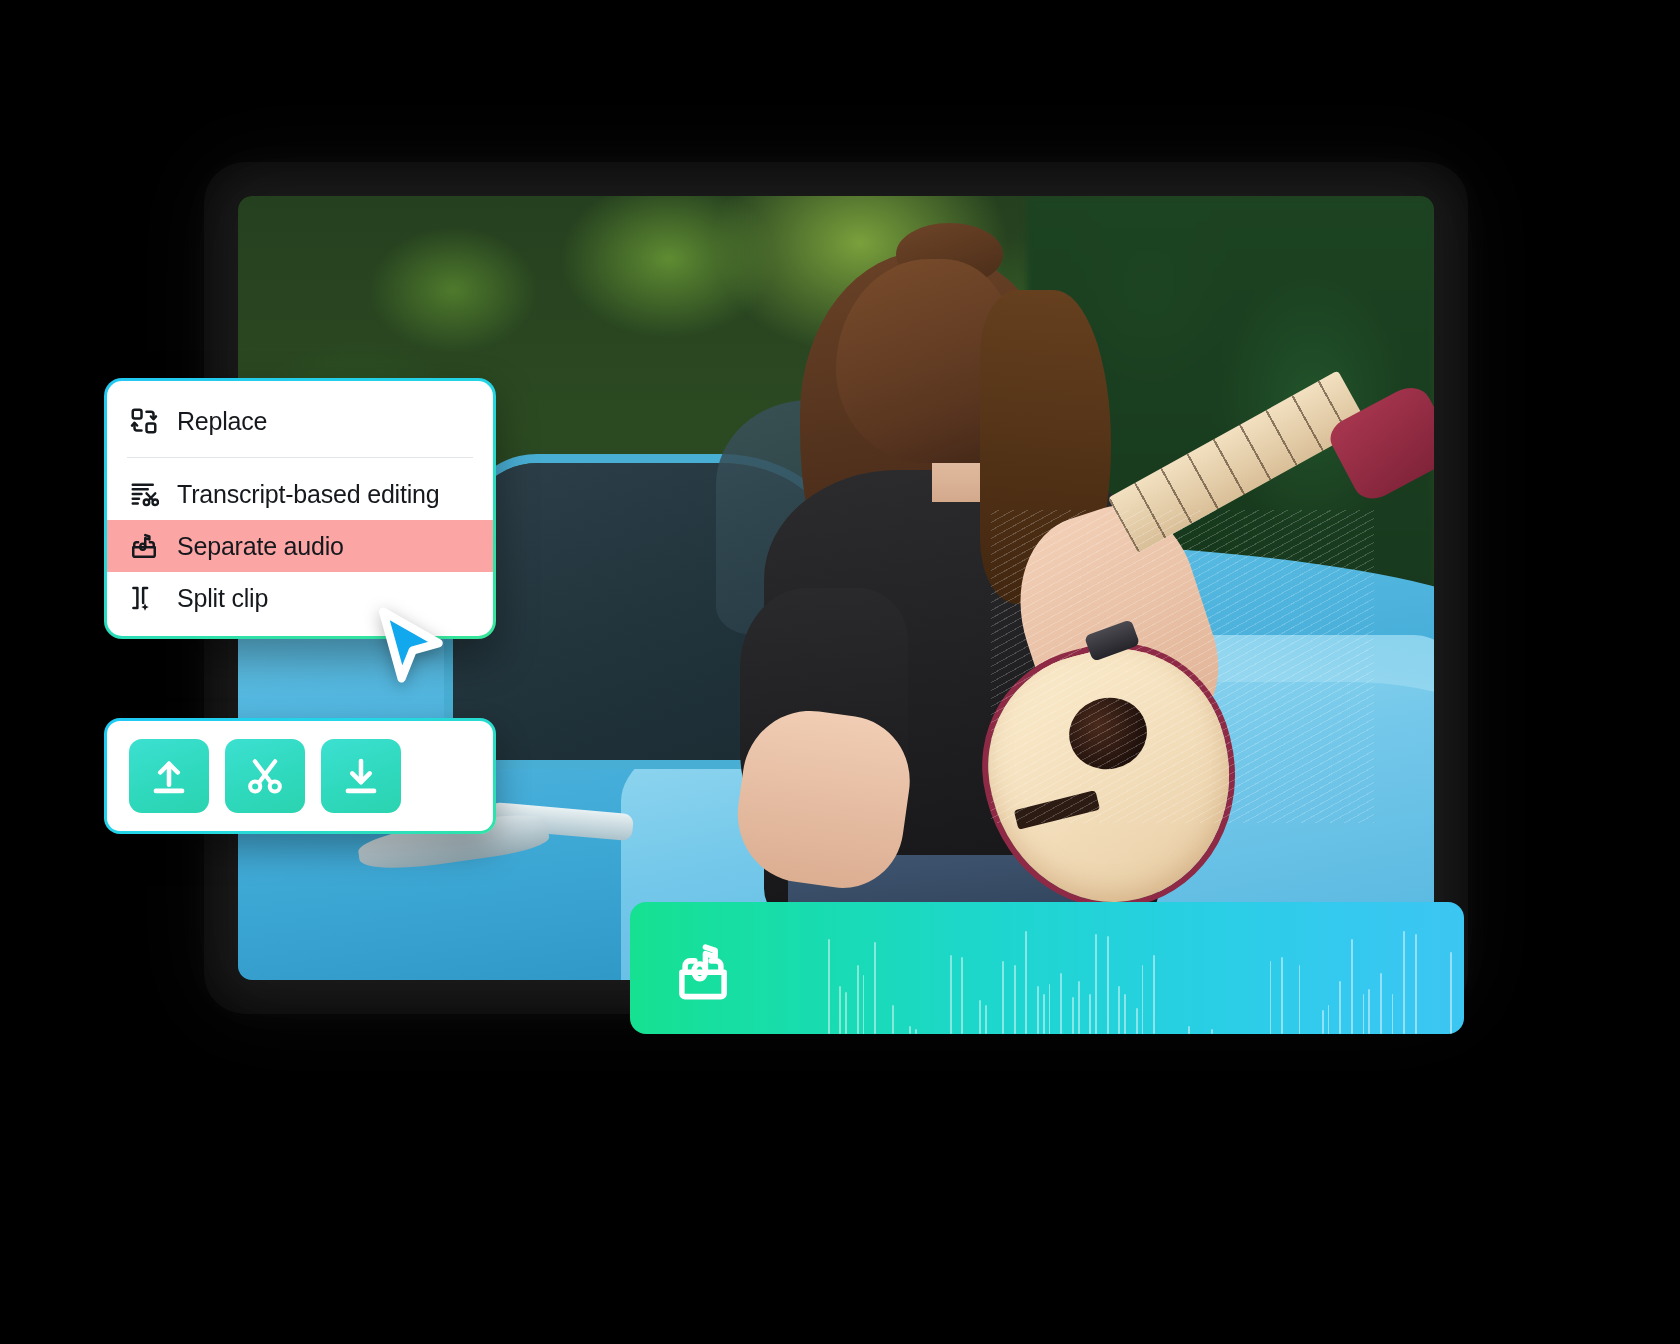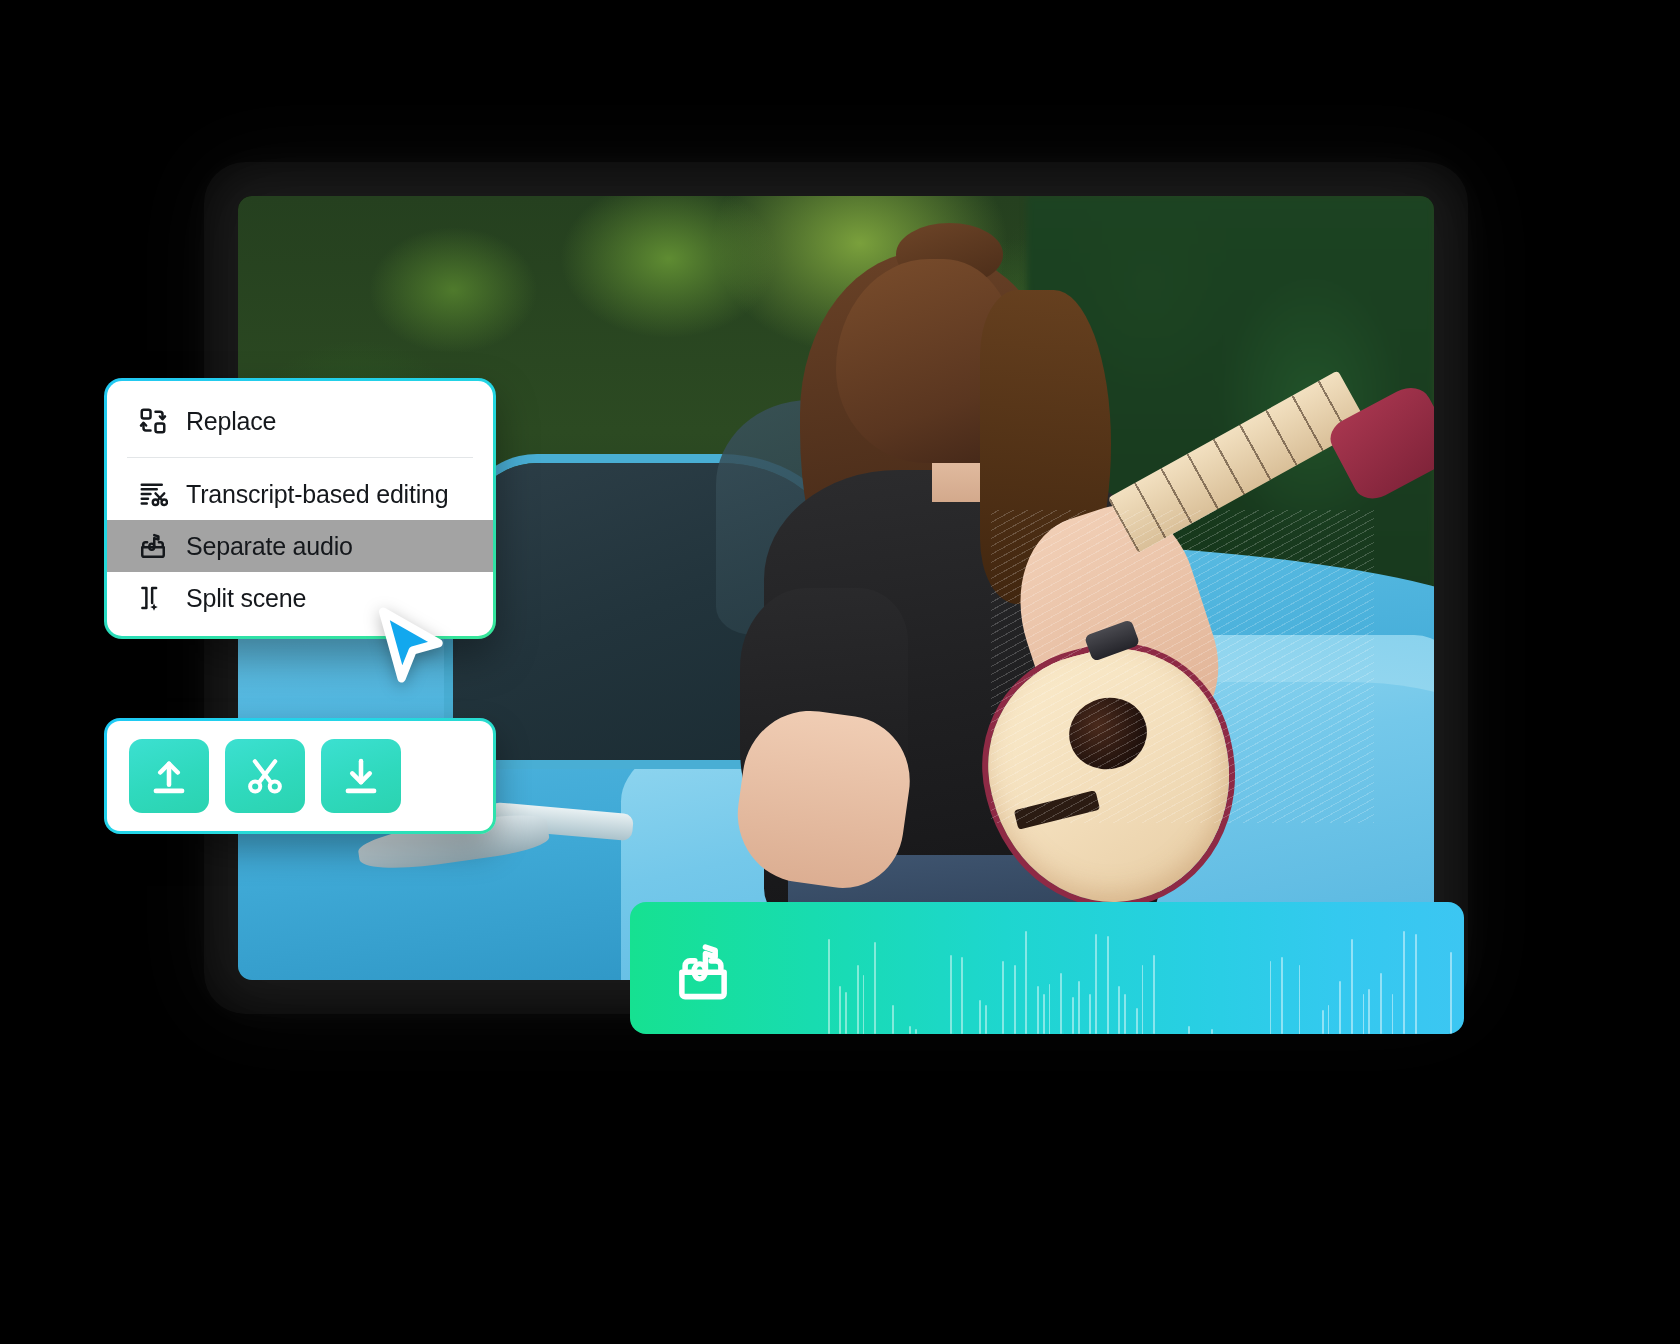--- a/index.html
+++ b/index.html
@@ -220,24 +220,24 @@
     position:absolute;left:104px;top:378px;width:386px;
     border-radius:18px;padding:3px;
     background:linear-gradient(160deg,#22c8f2 0%,#23d6e2 40%,#2ee0a8 75%,#37e69a 100%);
     box-shadow:0 18px 40px rgba(0,0,0,.35);
   }
   #menu-inner{
     background:#fff;border-radius:15px;overflow:hidden;padding:14px 0 12px;
   }
   .menu-item{
     display:flex;align-items:center;gap:18px;
-    padding:11px 31px;cursor:default;
+    padding:11px 22px;cursor:default;
     color:#15181c;font-size:25px;letter-spacing:-0.2px;
   }
-  .menu-item.highlight{background:#a3a3a3;}
+  .menu-item.highlight{background:#fca5a5;}
   .menu-item .label{flex:1;white-space:nowrap;}
   .menu-icon{width:30px;height:30px;flex:0 0 30px;display:block;}
   .chev{width:20px;height:20px;opacity:.9;}
   .divider{height:1px;background:#e3e6e8;margin:10px 20px;}
 
   
   #mini-toolbar{
     position:absolute;left:104px;top:718px;width:386px;
     border-radius:16px;padding:3px;
     background:linear-gradient(150deg,#1ec9f5 0%,#24d7e6 45%,#2fe3a6 100%);
@@ -468,21 +468,21 @@
       </svg>
       <span class="label">Separate audio</span>
     </div>
 
     <div class="menu-item">
       <svg class="menu-icon" viewBox="0 0 24 24" fill="none">
         <path d="M3.5 4h3.2v16H3.5" stroke="#15181c" stroke-width="2" stroke-linecap="round" stroke-linejoin="round"></path>
         <path d="M14.5 4h-3.2v12" stroke="#15181c" stroke-width="2" stroke-linecap="round" stroke-linejoin="round"></path>
         <path d="M12.8 16.2l.9 2.1 2.1.9-2.1.9-.9 2.1-.9-2.1-2.1-.9 2.1-.9.9-2.1z" fill="#15181c"></path>
       </svg>
-      <span class="label">Split scene</span>
+      <span class="label">Split clip</span>
     </div>
 
   </div>
 </div>
 
 <div id="mini-toolbar">
   <div id="toolbar-inner">
 
     <button class="tool-btn">
       <svg viewBox="0 0 24 24" fill="none">

